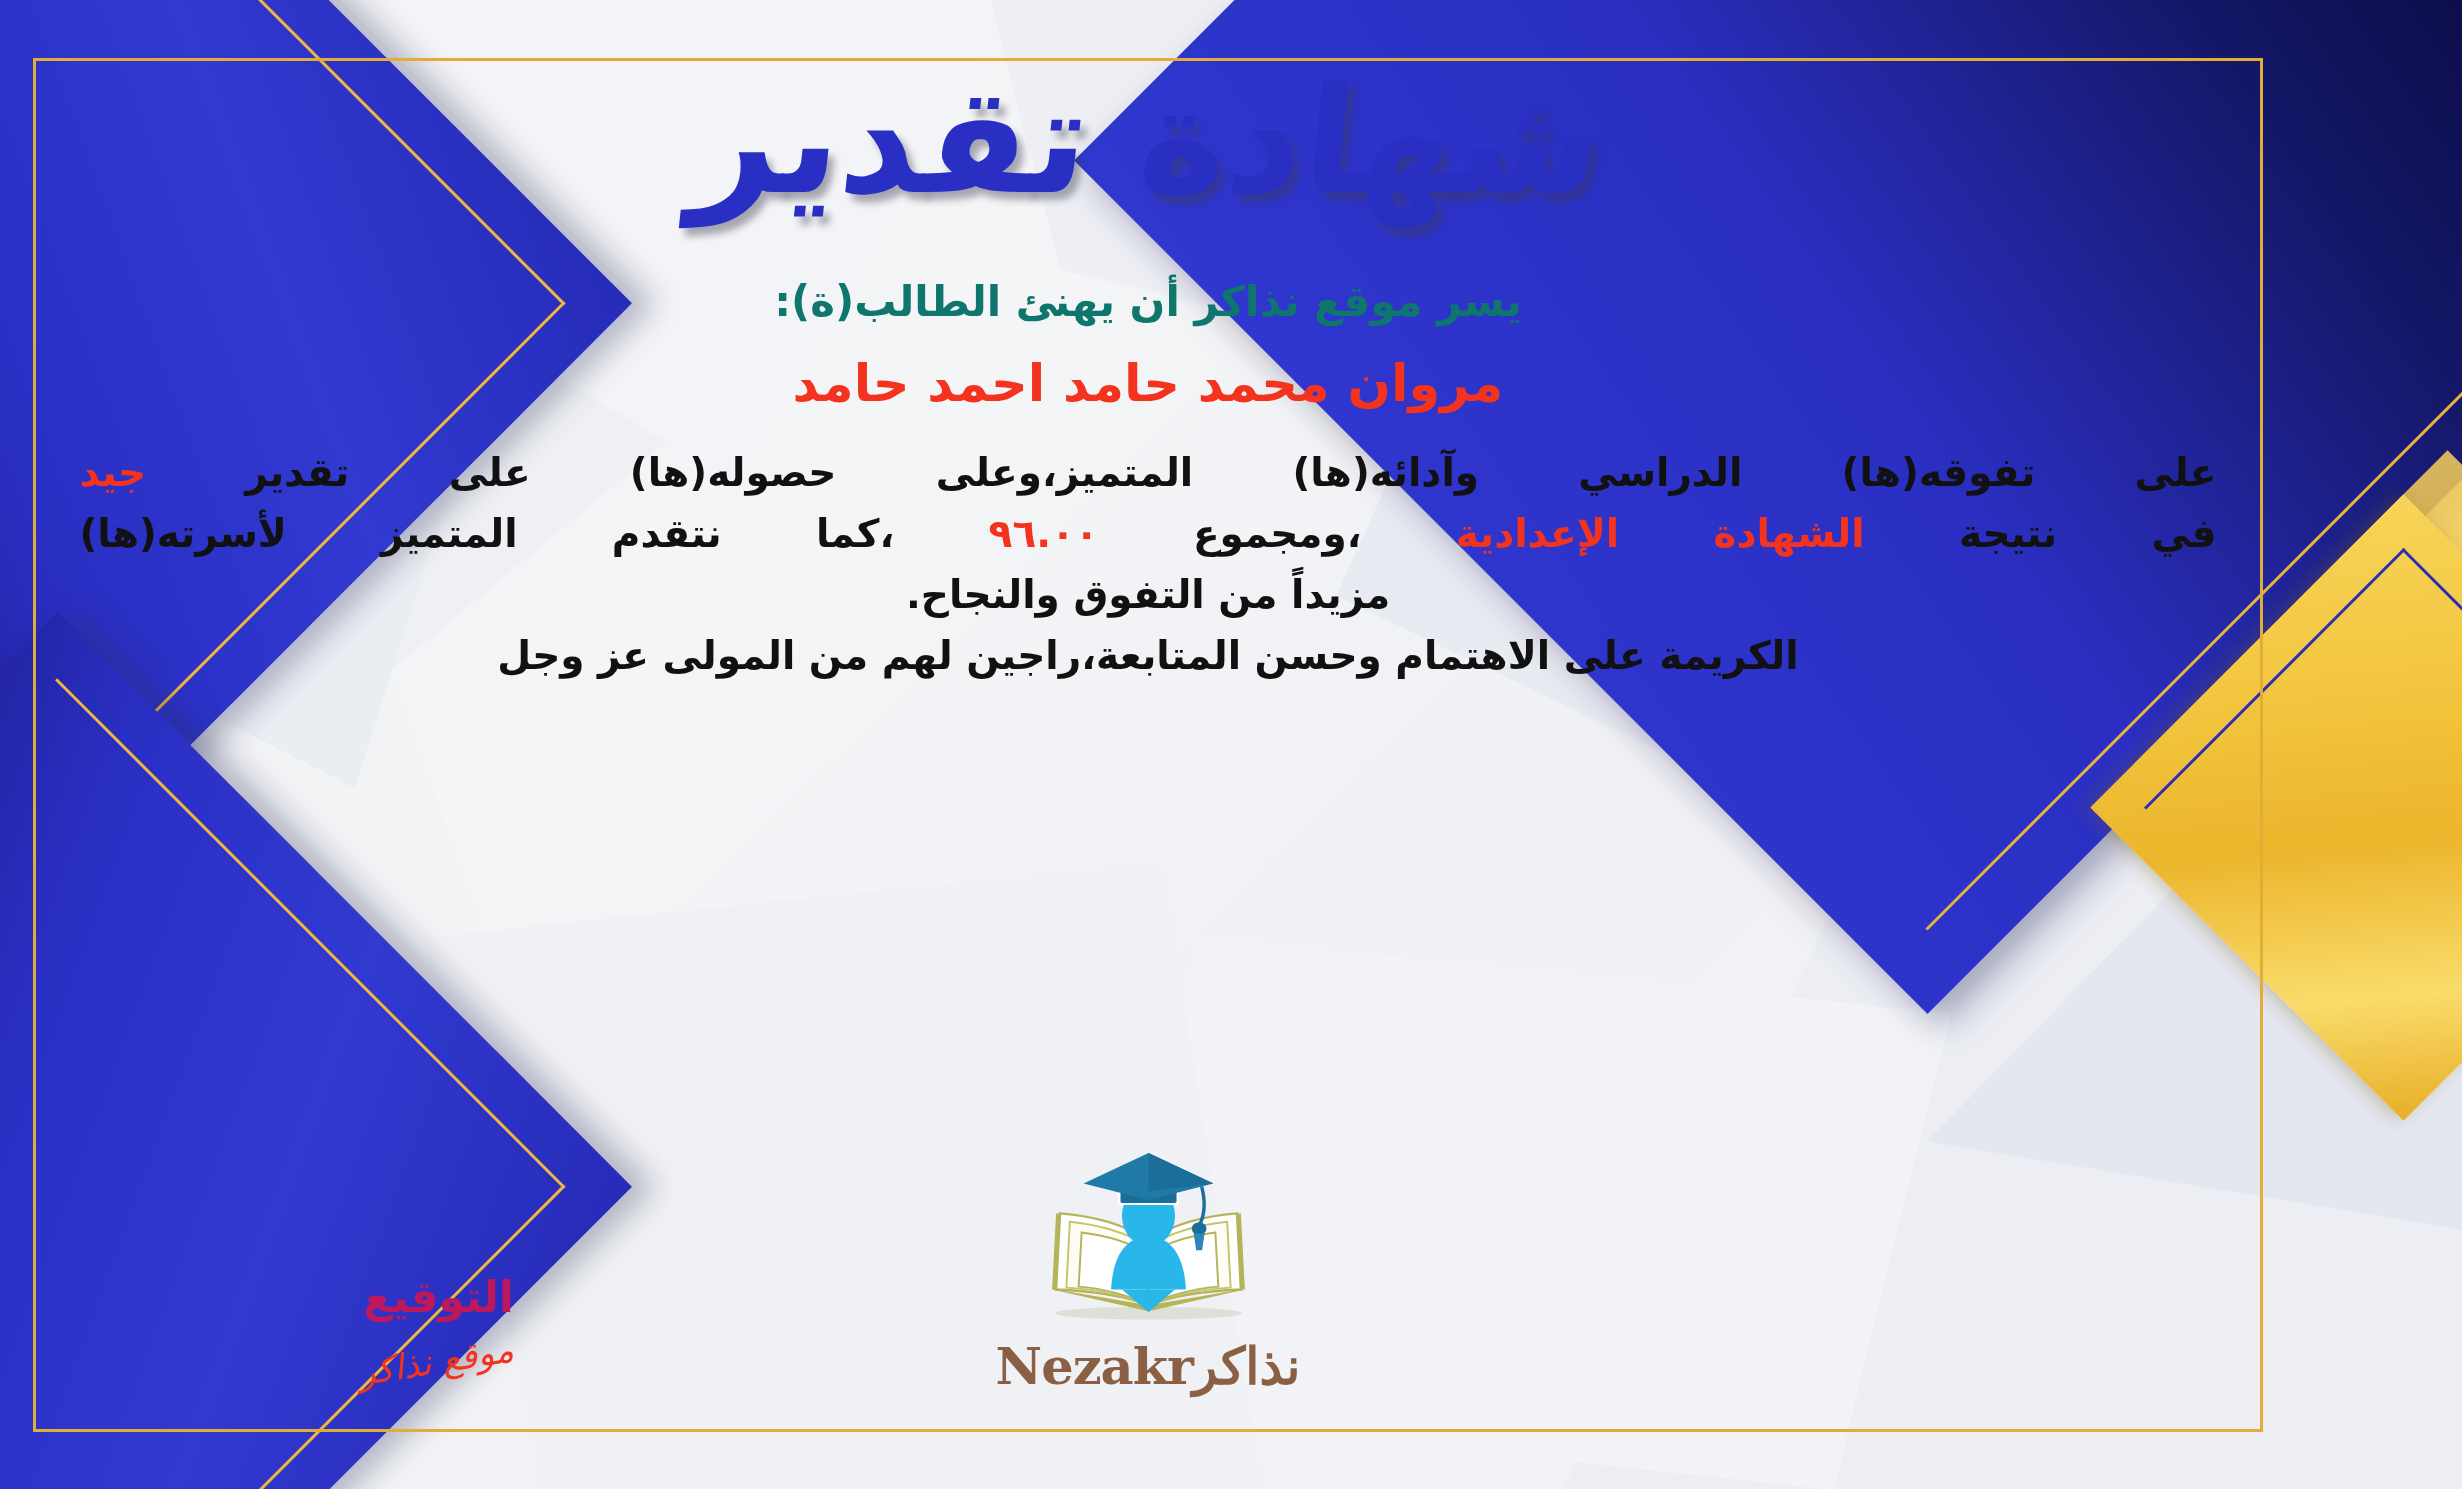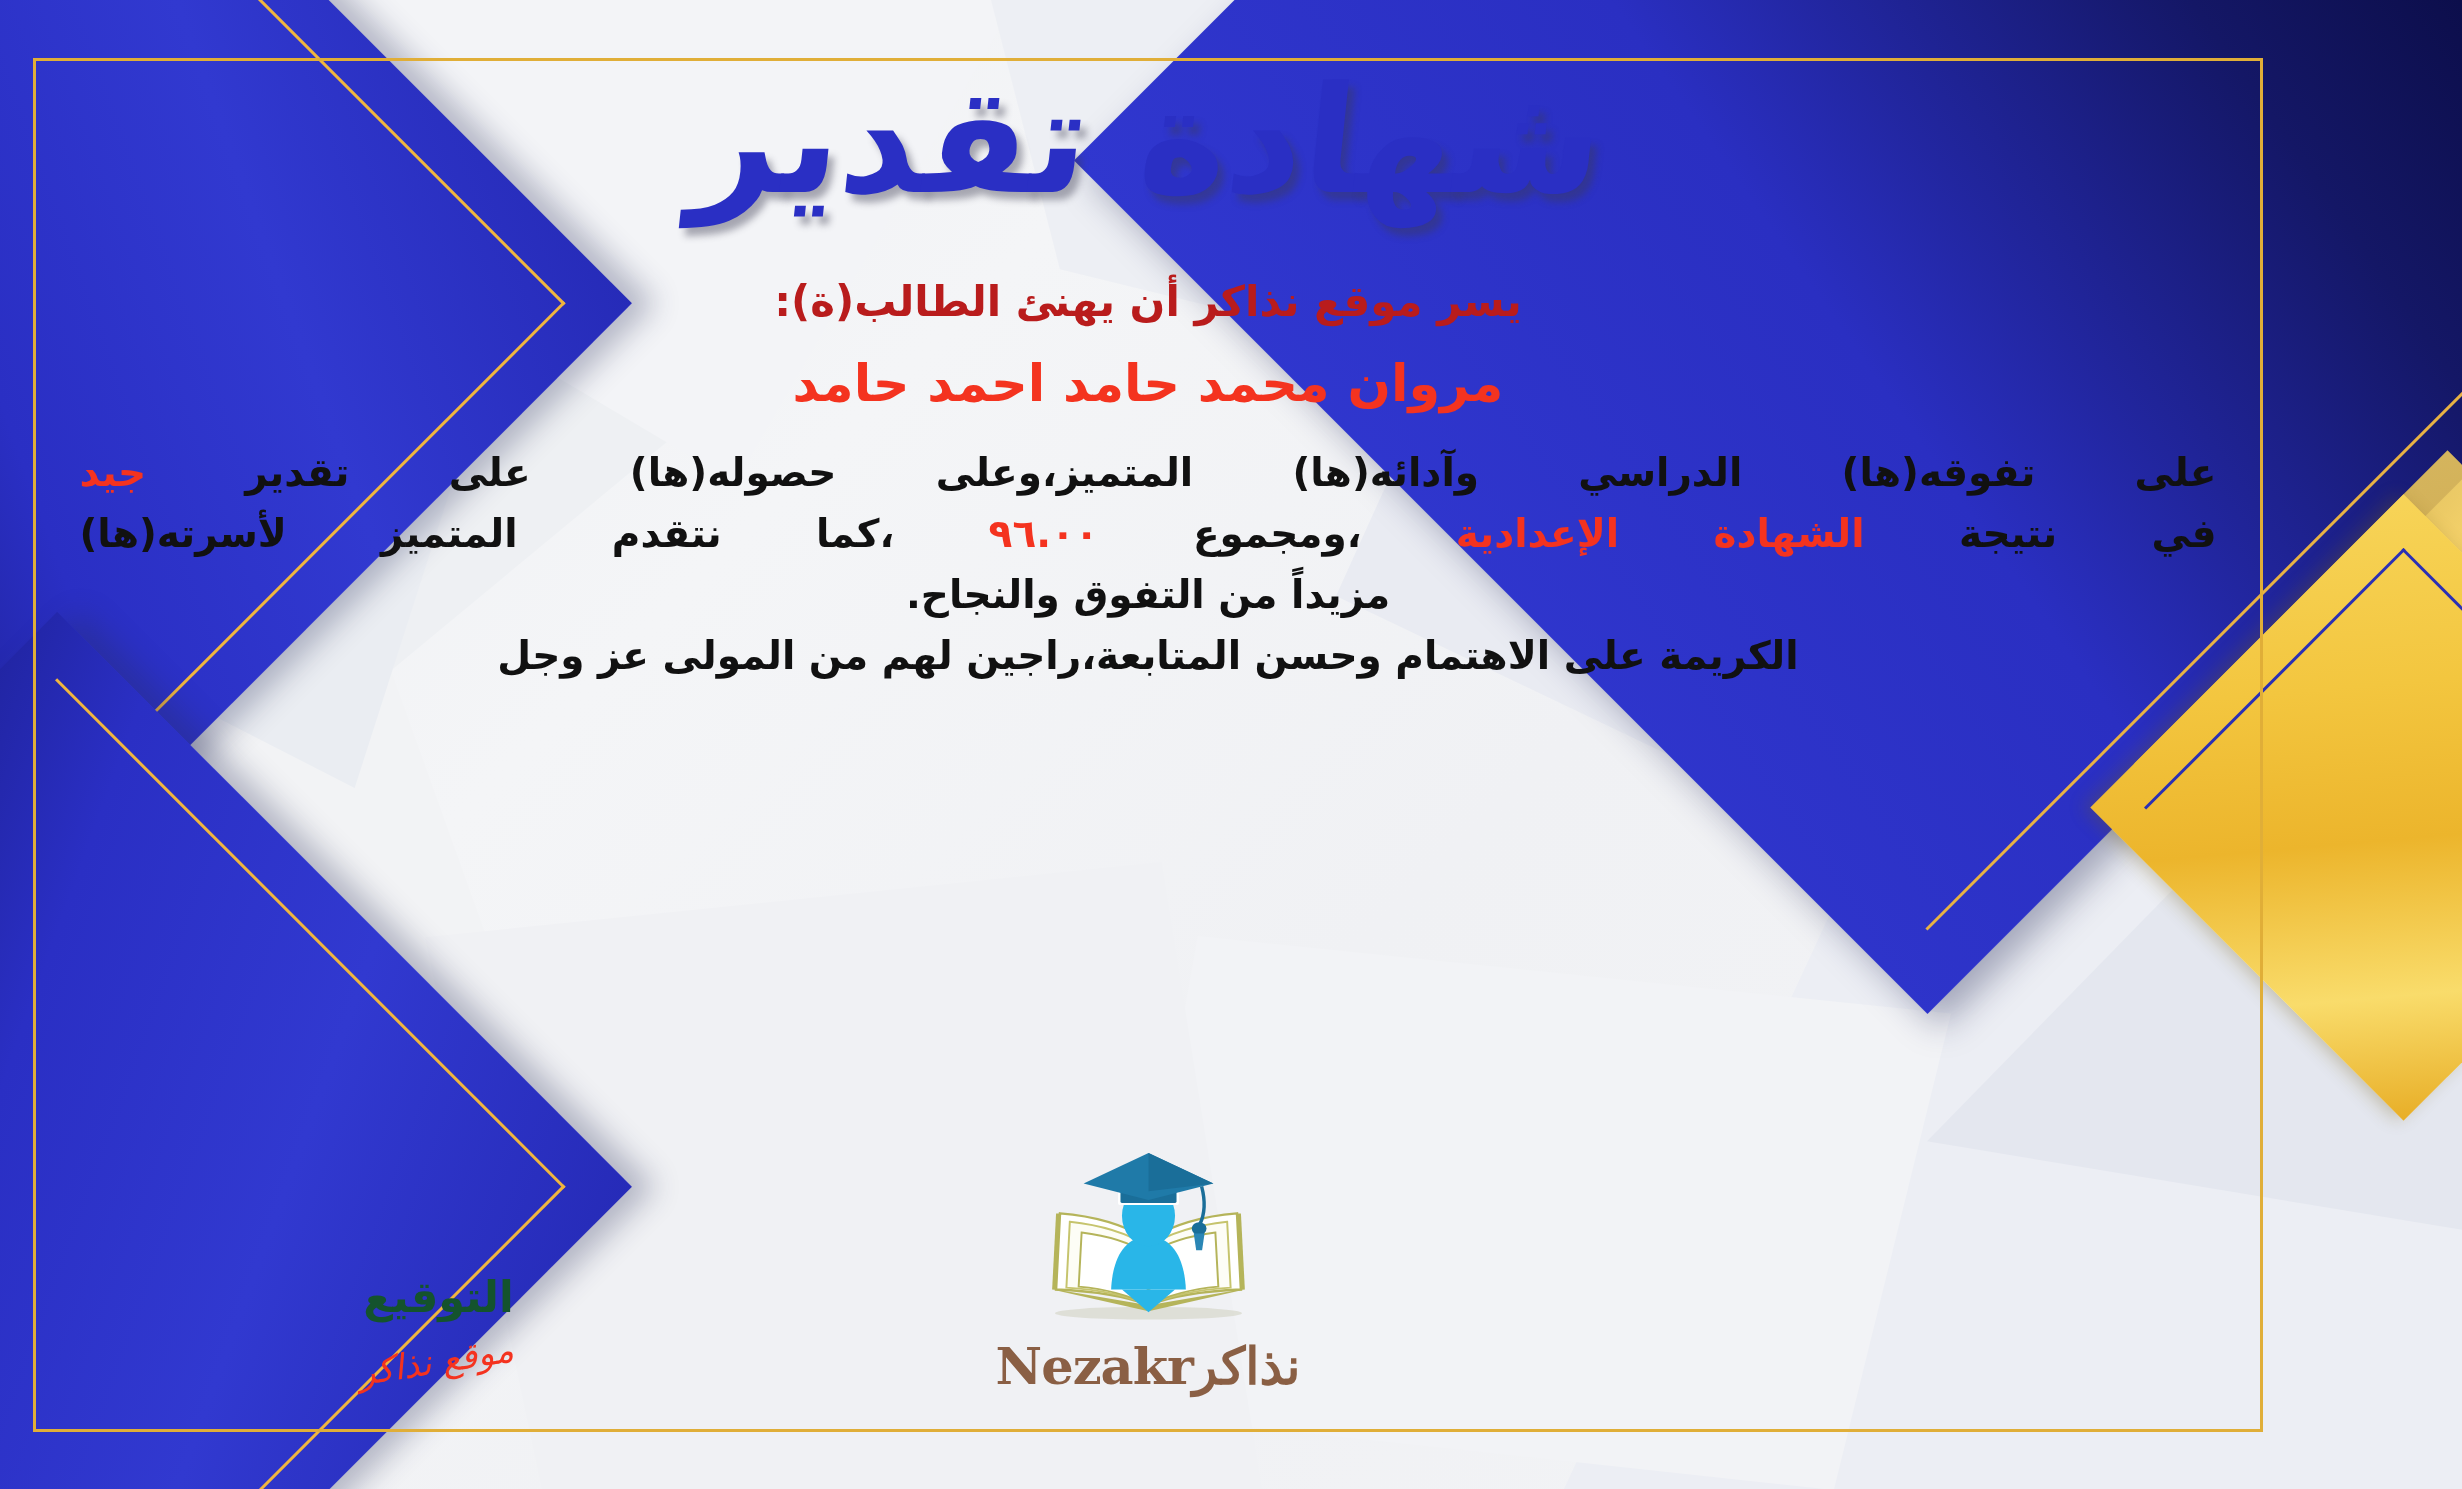--- a/index.html
+++ b/index.html
@@ -158,21 +158,21 @@
     line-height:1.05;
     text-shadow:6.9px 7.9px 7.9px rgba(60,60,80,0.42);
     direction:rtl;
     transform:skewX(-6deg);
   }
 
   .lead{
     margin-top:58px;
     font-size:42px;
     font-weight:600;
-    color:#b91c1c;
+    color:#0f766e;
     direction:rtl;
   }
 
   .student-name{
     margin-top:27.6px;
     font-size:51px;
     font-weight:700;
     color:#f4331f;
     direction:rtl;
   }
@@ -201,21 +201,21 @@
   }
 
   .sign-block{
     position:absolute;
     right:1871px;
     bottom:14.8px;
     width:305px;
     text-align:center;
     direction:rtl;
   }
-  .sign-label{ font-size:43px; font-weight:600; color:#14532d; }
+  .sign-label{ font-size:43px; font-weight:600; color:#be185d; }
   .signature{
     margin-top:19.7px;
     font-family:"DejaVu Serif","Liberation Serif",serif;
     font-size:35px;
     color:#f4331f;
     transform:rotate(-9deg) skewX(-14deg);
     display:inline-block;
     direction:rtl;
   }
 

